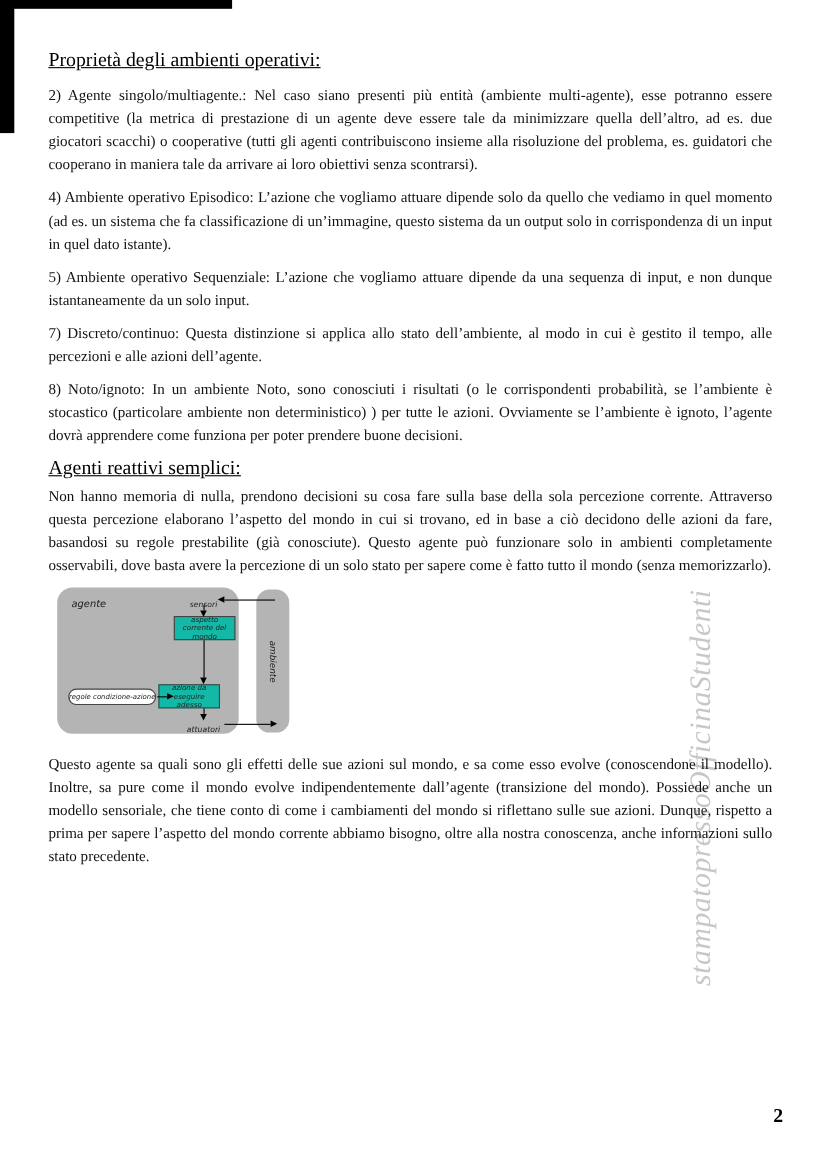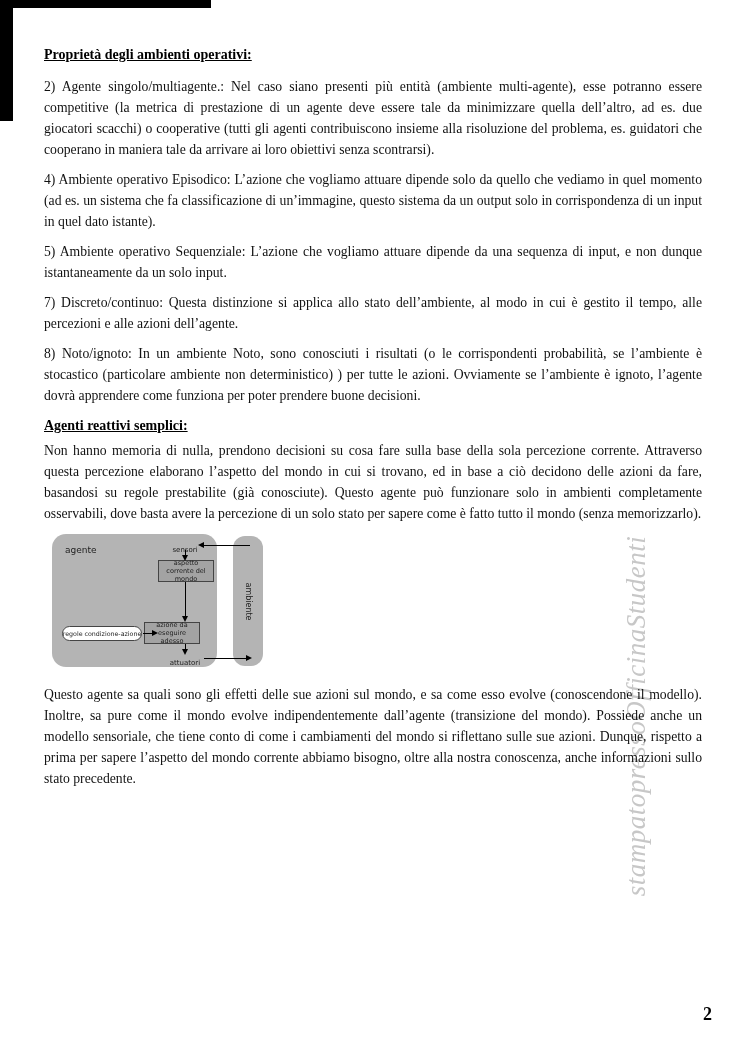--- a/index.html
+++ b/index.html
@@ -29,22 +29,22 @@
     white-space:nowrap;
     text-align:center;
     z-index:0;
   }
 
   .content{
     position:absolute;left:44px;top:0;width:658px;z-index:1;
     font-size:13.7px;line-height:21px;
   }
   .content h2{
-    font-size:14px;
-    font-weight:bold;
+    font-size:18px;
+    font-weight:normal;
     text-decoration:underline;
     margin:0 0 11px 0;
     line-height:21px;
     color:#000;
   }
   .h-first{padding-top:44px;}
   .h-mid{margin-top:0;}
   .h3-space{margin-top:34px !important;}
   .content p{
     margin:0 0 9px 0;
@@ -58,20 +58,21 @@
     position:absolute;left:703px;top:1004px;
     font-weight:bold;font-size:18px;color:#000;z-index:2;
   }
 
   
   .diagram{
     position:relative;
     margin:10px 0 0 8px;
     width:240px;height:150px;
     font-family:"DejaVu Sans", sans-serif;
+    font-style:italic;
   }
   .agent-box{
     position:absolute;left:0;top:0;width:165px;height:133px;
     background:#b4b4b4;border-radius:14px;
   }
   .agent-label{
     position:absolute;left:13px;top:6px;
     font-size:9px;color:#222;
   }
   .env-box{
@@ -82,21 +83,21 @@
   .env-label{
     transform:rotate(90deg);
     font-size:8px;color:#222;white-space:nowrap;
   }
   .d-label{
     position:absolute;font-size:7px;color:#222;text-align:center;width:44px;
   }
   .sensors-label{left:111px;top:6px;}
   .actuators-label{left:111px;top:119px;}
   .d-box{
-    position:absolute;background:#a3a3a3;border:1px solid #444;
+    position:absolute;background:#14b8a6;border:1px solid #444;
     font-size:6.5px;color:#222;text-align:center;
     display:flex;align-items:center;justify-content:center;
     line-height:8px;padding:1px;
     box-sizing:border-box;
   }
   .state-box{left:106px;top:26px;width:56px;height:22px;}
   .action-box{left:92px;top:88px;width:56px;height:22px;}
   .rules-box{
     position:absolute;left:10px;top:92px;width:80px;height:15px;
     background:#fff;border:1px solid #444;border-radius:8px;

